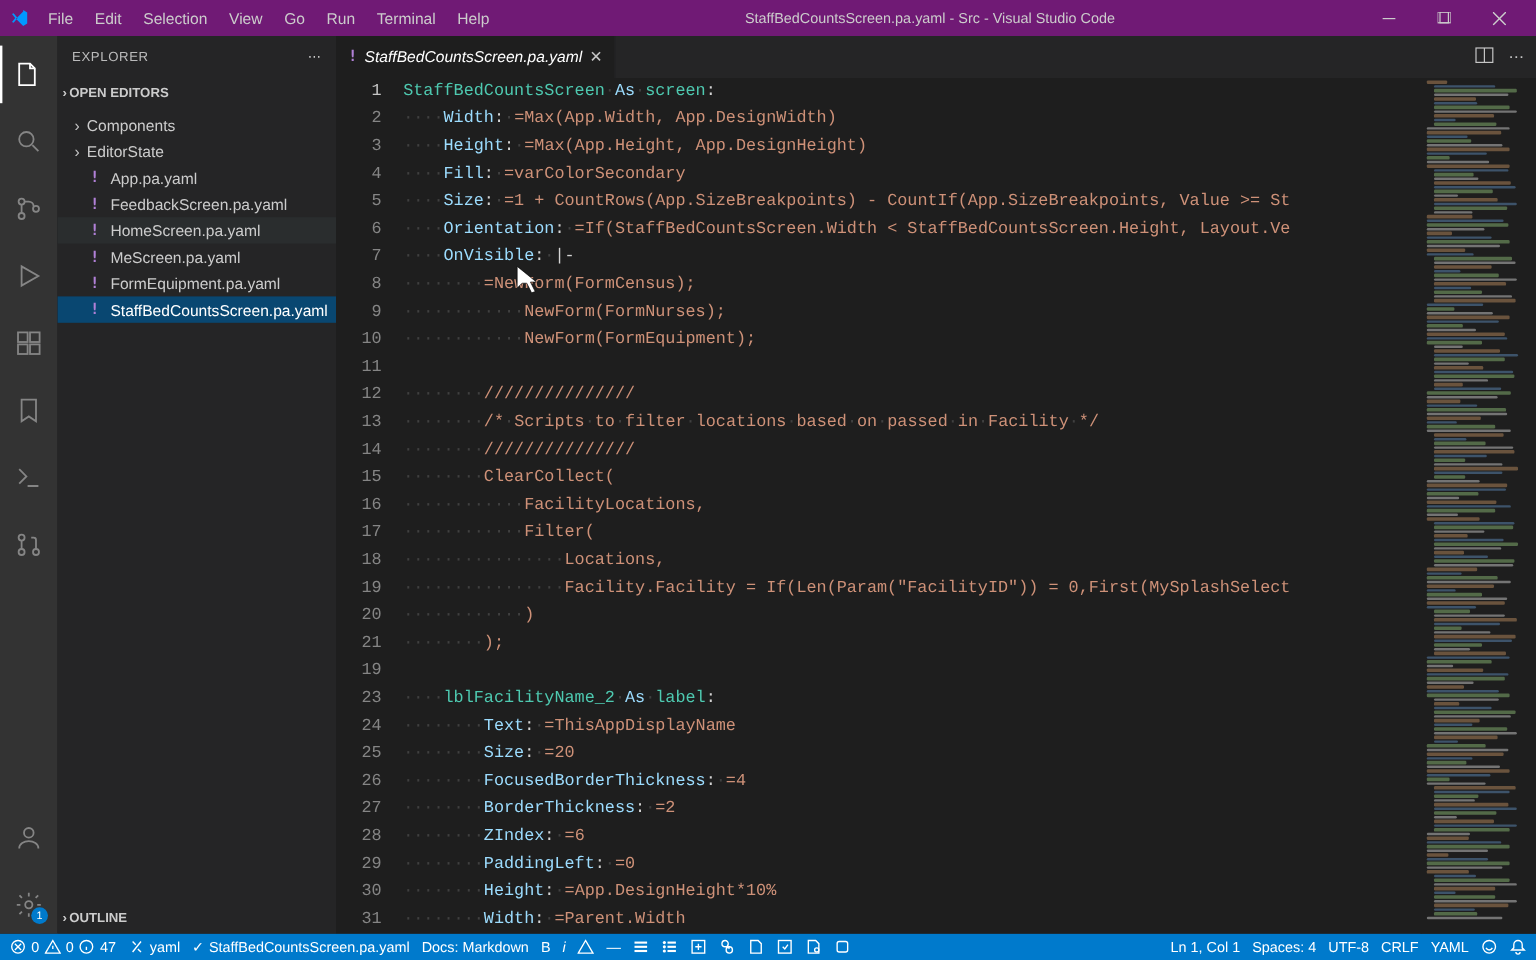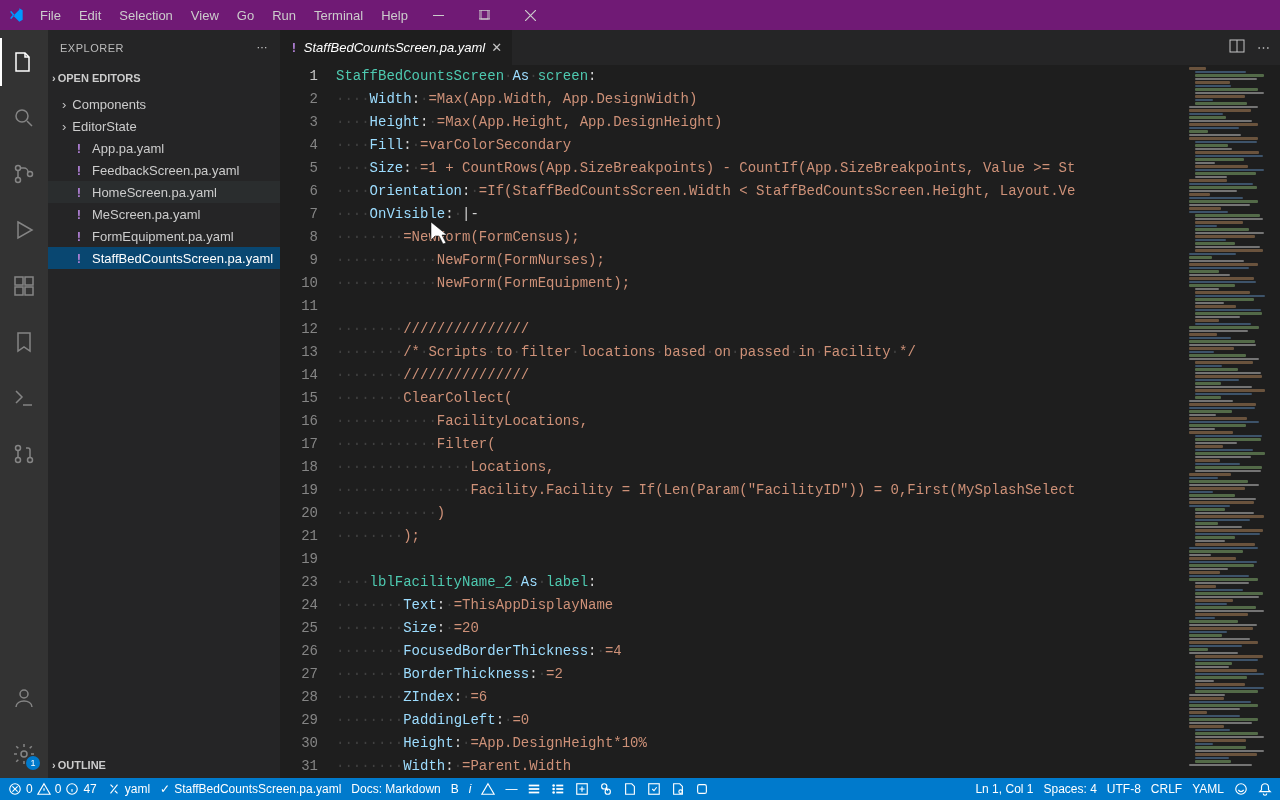--- a/index.html
+++ b/index.html
@@ -85,20 +85,21 @@
   <div class="menu">
     <span>File</span>
     <span>Edit</span>
     <span>Selection</span>
     <span>View</span>
     <span>Go</span>
     <span>Run</span>
     <span>Terminal</span>
     <span>Help</span>
   </div>
+  <div class="title">StaffBedCountsScreen.pa.yaml - Src - Visual Studio Code</div>
   <div class="winctrl">
     <div>
         <svg width="11" height="11" viewBox="0 0 11 11">
           <rect y="5" width="11" height="1" fill="#ccc"></rect>
         </svg>
       </div>
     <div>
         <svg width="11" height="11" viewBox="0 0 11 11">
           <rect x="0" y="0" width="9" height="9" fill="none" stroke="#ccc"></rect>
           <rect x="2" y="-2" width="9" height="9" fill="none" stroke="#ccc" transform="translate(0,2)"></rect>

